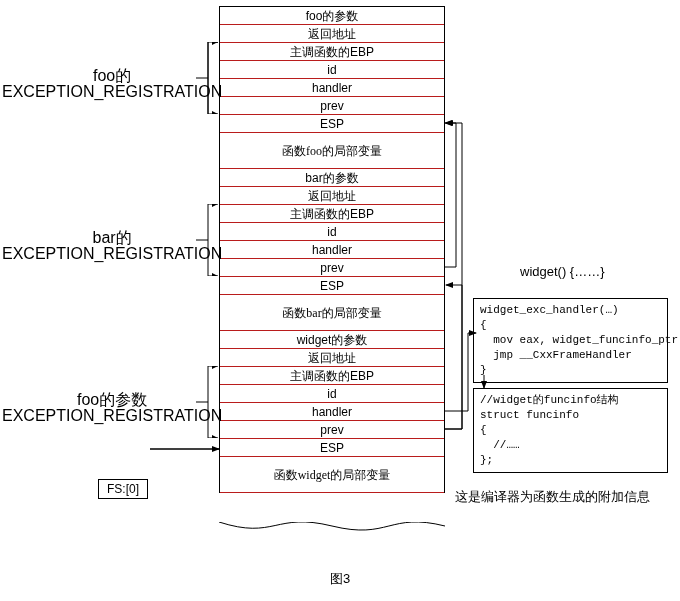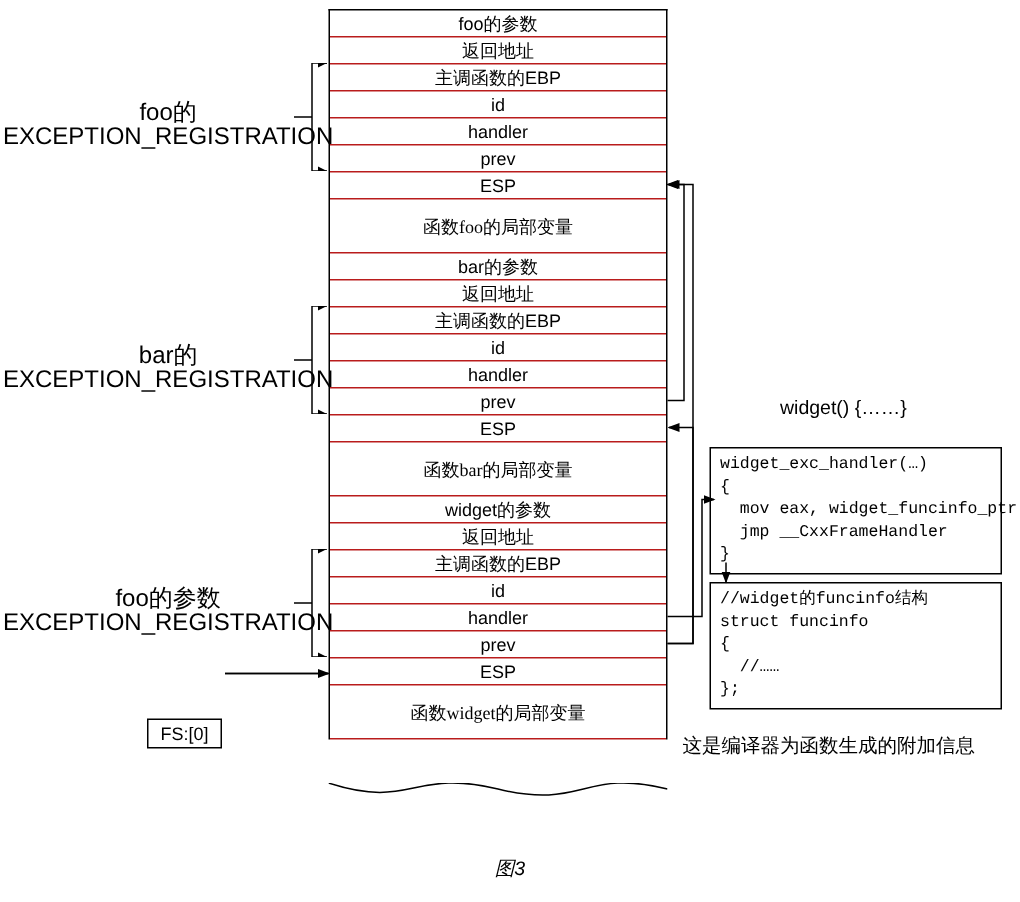--- a/index.html
+++ b/index.html
@@ -73,21 +73,20 @@
   .caption {
     position: absolute;
     font-size: 13px;
   }
   .fig-caption {
     position: absolute;
     width: 100%;
     text-align: center;
     top: 570px;
     font-size: 13px;
-    font-style: italic;
   }
   svg.arrows {
     position: absolute;
     left: 0;
     top: 0;
     width: 680px;
     height: 560px;
     pointer-events: none;
   }
 </style>

